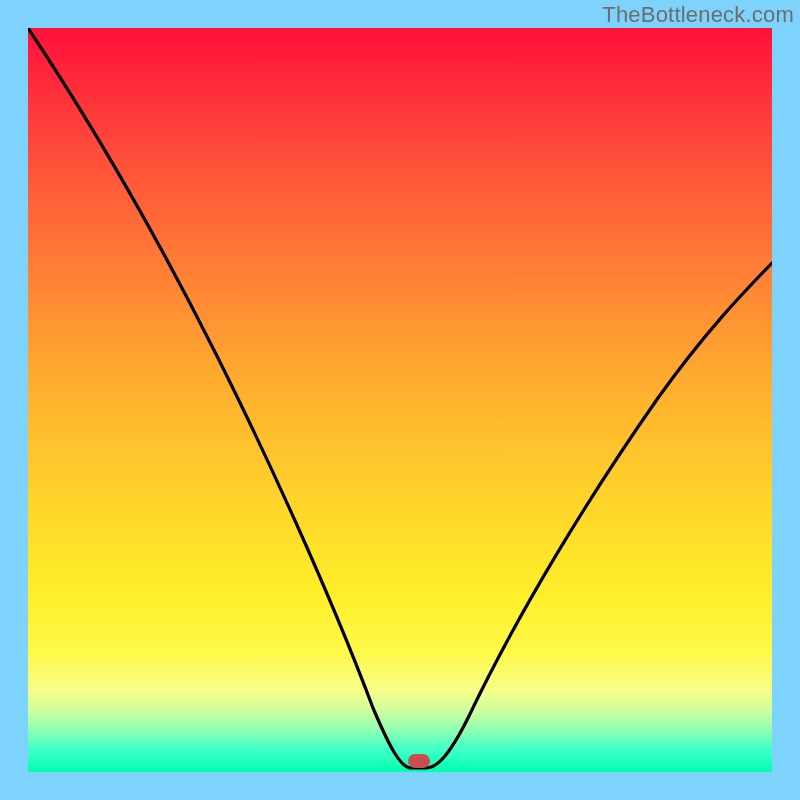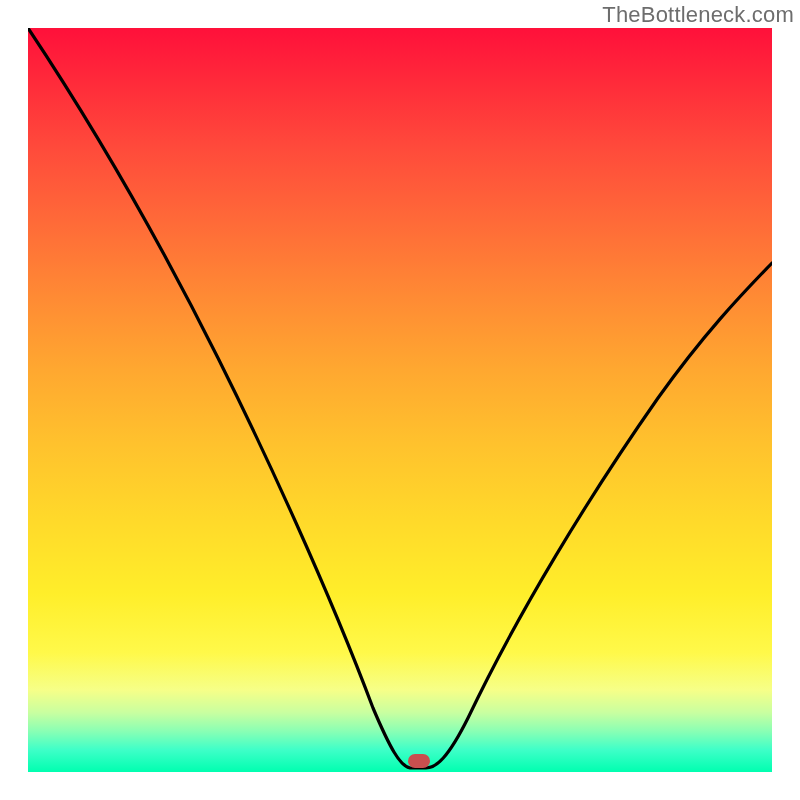--- a/index.html
+++ b/index.html
@@ -8,21 +8,21 @@
     width: 800px;
     height: 800px;
     background: #000;
     overflow: hidden;
     font-family: Arial, Helvetica, sans-serif;
   }
   .stage {
     position: relative;
     width: 800px;
     height: 800px;
-    background: #ffffff;
+    background: #7dd3fc;
   }
   .plot {
     position: absolute;
     left: 28px;
     top: 28px;
     width: 744px;
     height: 744px;
     background: linear-gradient(to bottom,
       #ff103a 0%,
       #ff2d3a 8%,

